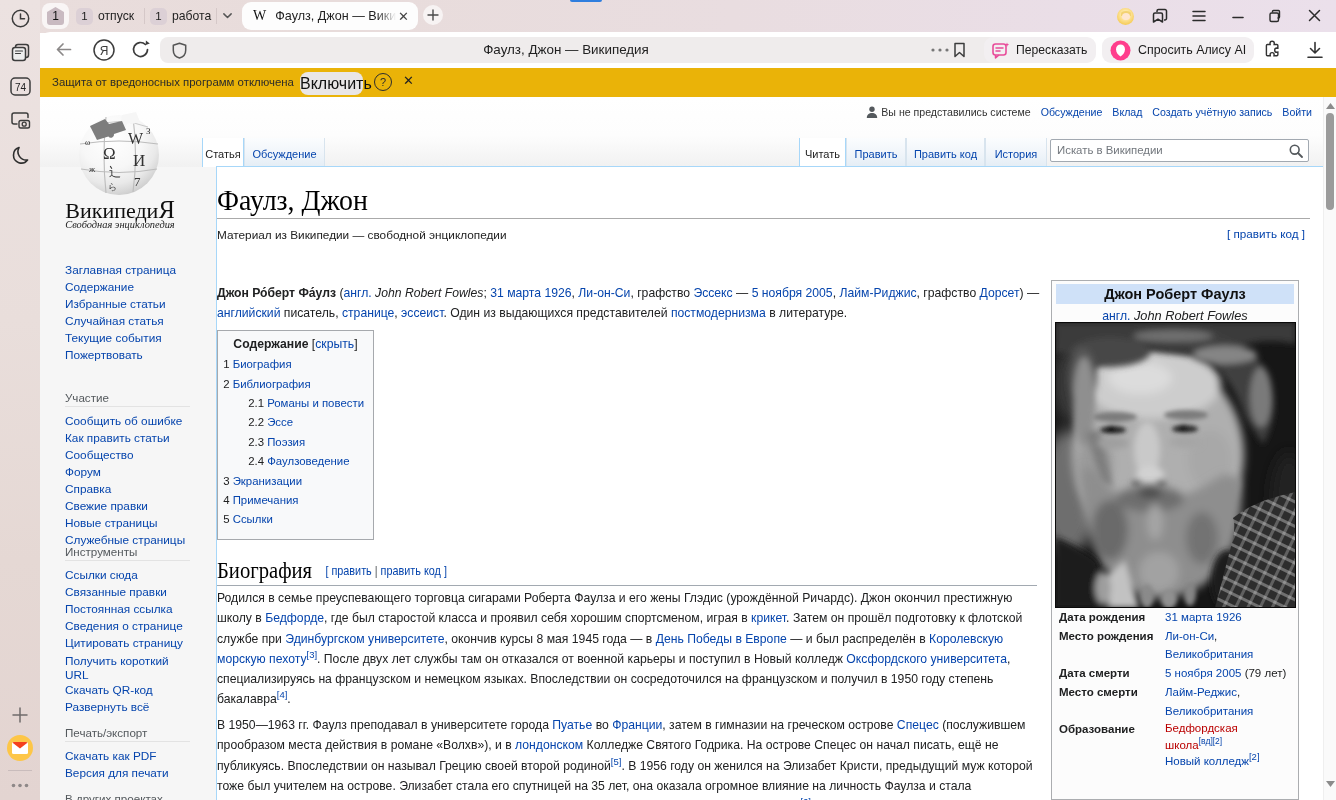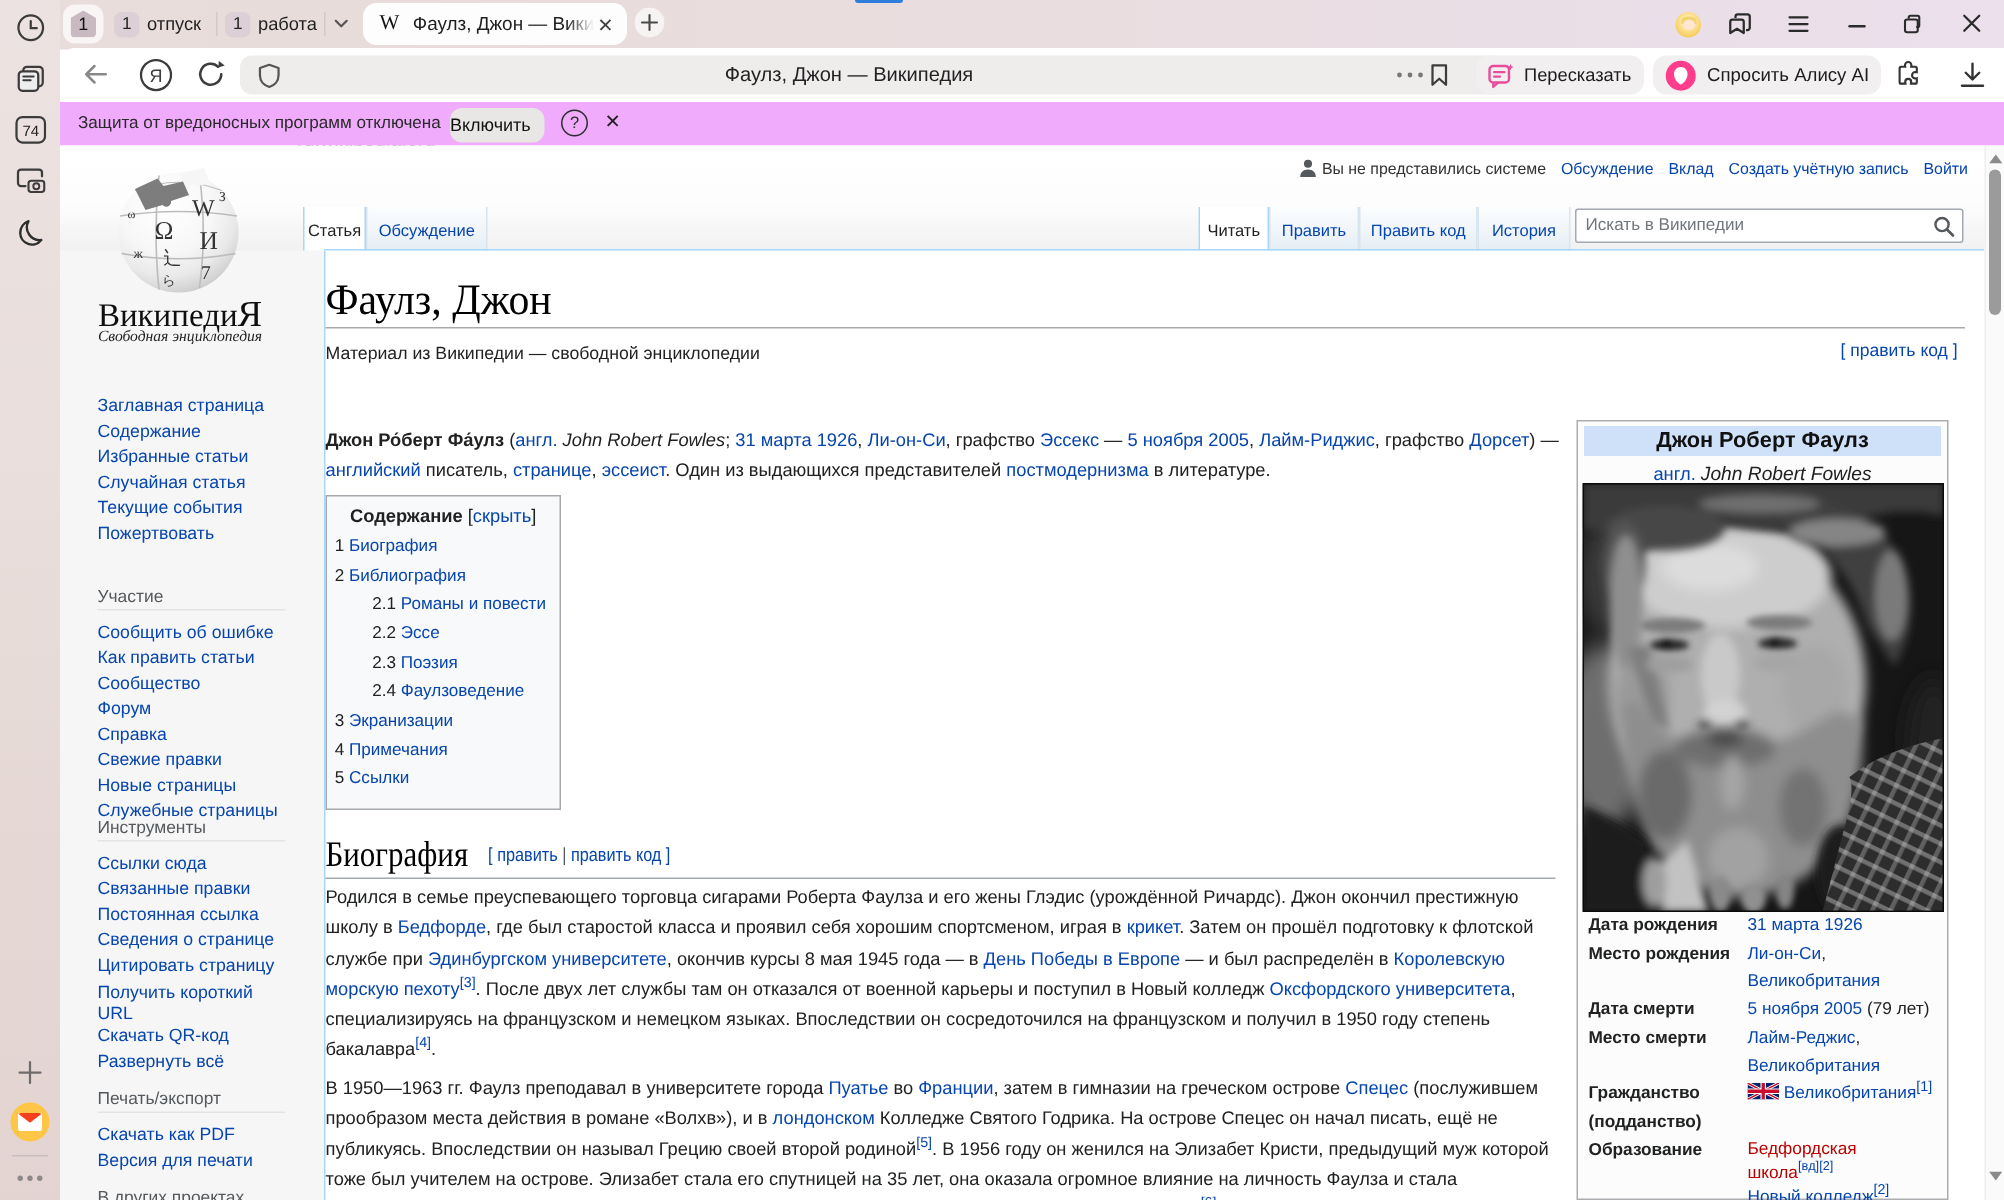--- a/index.html
+++ b/index.html
@@ -52,24 +52,24 @@
   .aicon { color:#3c3c3c; }
   #url-pill { left:120px; top:5px; width:845px; height:26px; background:#efecec; border-radius:8px; }
   #url-text { left:56px; top:5px; font-size:13.5px; color:#1a1a1a; font-weight:bold;margin-top:43px;}
   #page-title-c { left:0; top:5px; width:812px; text-align:center; font-size:13.4px; color:#222; }
   #resume-pill { left:944px; top:5px; height:26px; background:#f2eff1; border-radius:9px;
      display:flex; align-items:center; padding:0 9px 0 7px; font-size:12.2px; color:#1c1c1c; }
   #alice-pill { left:1062px; top:5px; height:26px; background:#f2eff1; border-radius:9px;
      display:flex; align-items:center; padding:0 8px 0 8px; font-size:12.4px; color:#1c1c1c; }
 
   
-  #notif-row { left:40px; top:68px; width:1296px; height:29px; background:#f0abfc; }
+  #notif-row { left:40px; top:68px; width:1296px; height:29px; background:#eab308; }
   #notif-row .txt { position:absolute; left:12px; top:8px; font-size:11.4px; color:#2a2a2a; }
   #notif-btn { left:260px; top:4px; width:63px; height:23px; background:#e9e6e6; border-radius:8px;
-     text-align:left; font-size:12px; color:#111; line-height:23px; }
+     text-align:left; font-size:16px; color:#111; line-height:23px; }
   #notif-q { left:334px; top:5px; width:18px; height:18px; border:1.4px solid #2d2d2d; border-radius:50%;
      text-align:center; font-size:11px; line-height:16px; color:#2d2d2d; }
   #notif-x { left:363px; top:5px; font-size:13px; color:#222; }
 
   
   #scrollbar { left:1323px; top:97px; width:13px; height:703px; background:#fafafa; border-left:1px solid #efefef; }
   #sb-thumb { left:2px; top:16px; width:8px; height:97px; background:#9b9b9b; border-radius:4px; }
   .sb-arrow { left:2px; width:9px; height:6px; }
 
   
@@ -498,30 +498,20 @@
         </div>
       <div class="ibrow">
           <div class="ibl">Дата смерти</div>
           <div class="ibv"><a>5 ноября 2005</a> (79 лет)</div>
         </div>
       <div class="ibrow">
           <div class="ibl">Место смерти</div>
           <div class="ibv"><a>Лайм-Реджис</a>,<br><a>Великобритания</a></div>
         </div>
       <div class="ibrow">
-          <div class="ibl">Гражданство<br>(подданство)</div>
-          <div class="ibv"><svg width="21" height="11" viewBox="0 0 42 22" style="vertical-align:-1px">
-              <rect width="42" height="22" fill="#012169"></rect>
-              <path d="M0 0 42 22M42 0 0 22" stroke="#fff" stroke-width="4.4"></path>
-              <path d="M0 0 42 22M42 0 0 22" stroke="#C8102E" stroke-width="2"></path>
-              <path d="M21 0v22M0 11h42" stroke="#fff" stroke-width="7.4"></path>
-              <path d="M21 0v22M0 11h42" stroke="#C8102E" stroke-width="4.4"></path>
-            </svg> <a>Великобритания</a><sup><a>[1]</a></sup></div>
-        </div>
-      <div class="ibrow">
           <div class="ibl">Образование</div>
           <div class="ibv" style="line-height:16.4px"><a class="red">Бедфордская</a><br><a class="red">школа</a><sup style="font-size:8.5px"><a>[вд]</a><a>[2]</a></sup><br><a>Новый колледж</a><sup><a>[2]</a></sup></div>
         </div>
     </div>
   </div>
 </div>
 
 <div class="abs" id="scrollbar">
   <svg class="abs sb-arrow" style="top:6px" viewBox="0 0 9 6">
       <path d="M4.5 0 L9 6 H0 Z" fill="#8b8b8b"></path>

